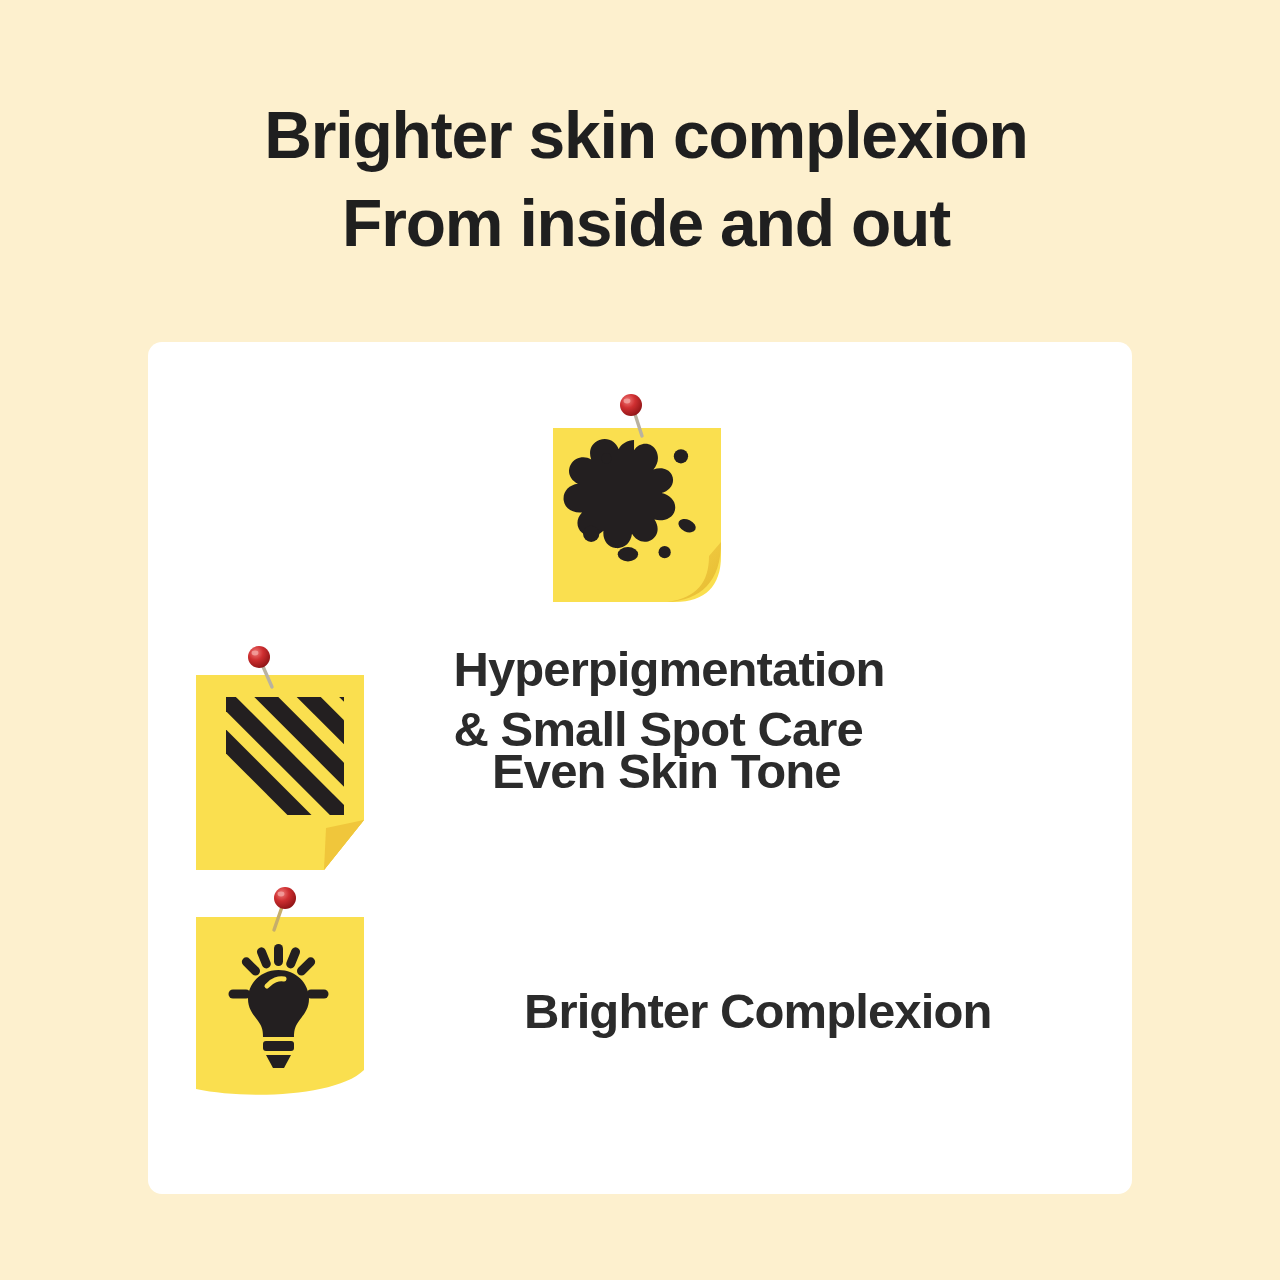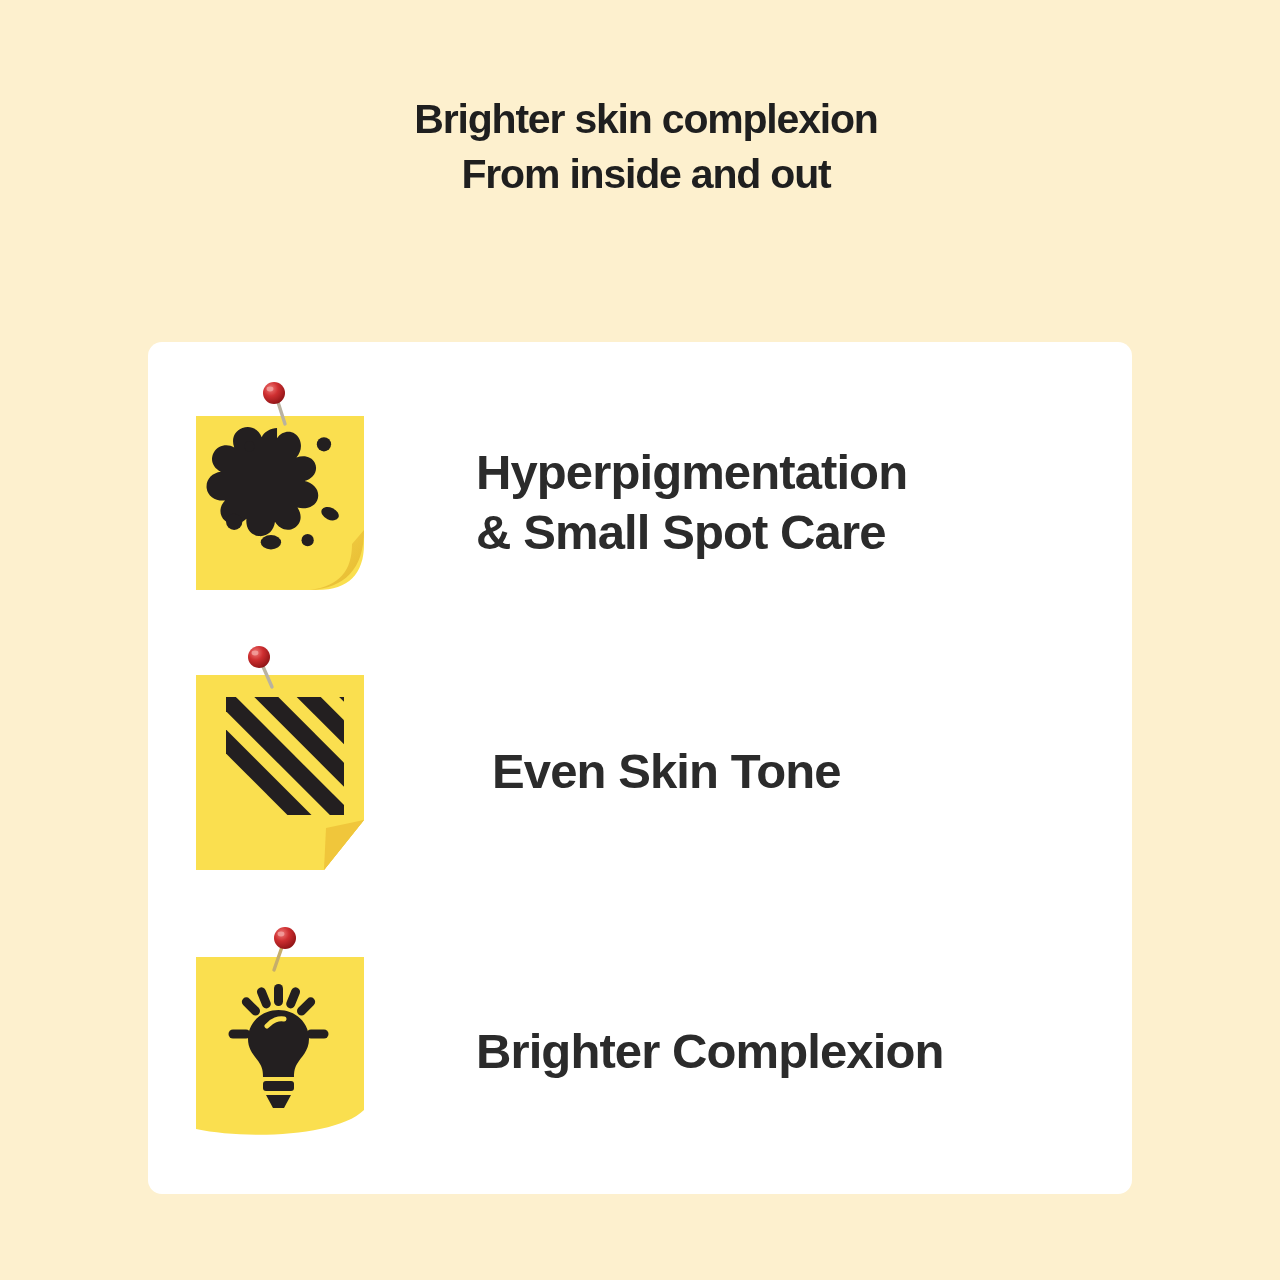--- a/index.html
+++ b/index.html
@@ -14,21 +14,21 @@
     position:relative;
   }
 
   
   .headline {
     position:absolute;
     top:92px; left:12px; right:0;
     text-align:center;
     color:#1f1f1f;
     font-weight:700;
-    font-size:41px;
+    font-size:66px;
     line-height:1.33;
     letter-spacing:-1.2px;
   }
   .headline .line { display:block; white-space:nowrap; }
 
   
   .card {
     position:absolute;
     left:148px; top:342px;
     width:984px; height:852px;
@@ -40,23 +40,23 @@
   .features {
     position:absolute;
     left:0; top:0; width:100%; height:100%;
   }
   .feature {
     position:absolute;
     display:flex;
     align-items:center;
     width:100%;
   }
-  .feature-1 { top:36px;  height:250px; }
+  .feature-1 { top:48px;  height:250px;flex-direction:column; }
   .feature-2 { top:300px; height:260px;gap:16px; }
-  .feature-3 { top:582px; height:255px; }
+  .feature-3 { top:542px; height:255px;gap:48px; }
 
   .note-wrap {
     position:relative;
     width:230px;
     min-width:230px;
     height:100%;
     margin-left:40px;
   }
 
   .label {

